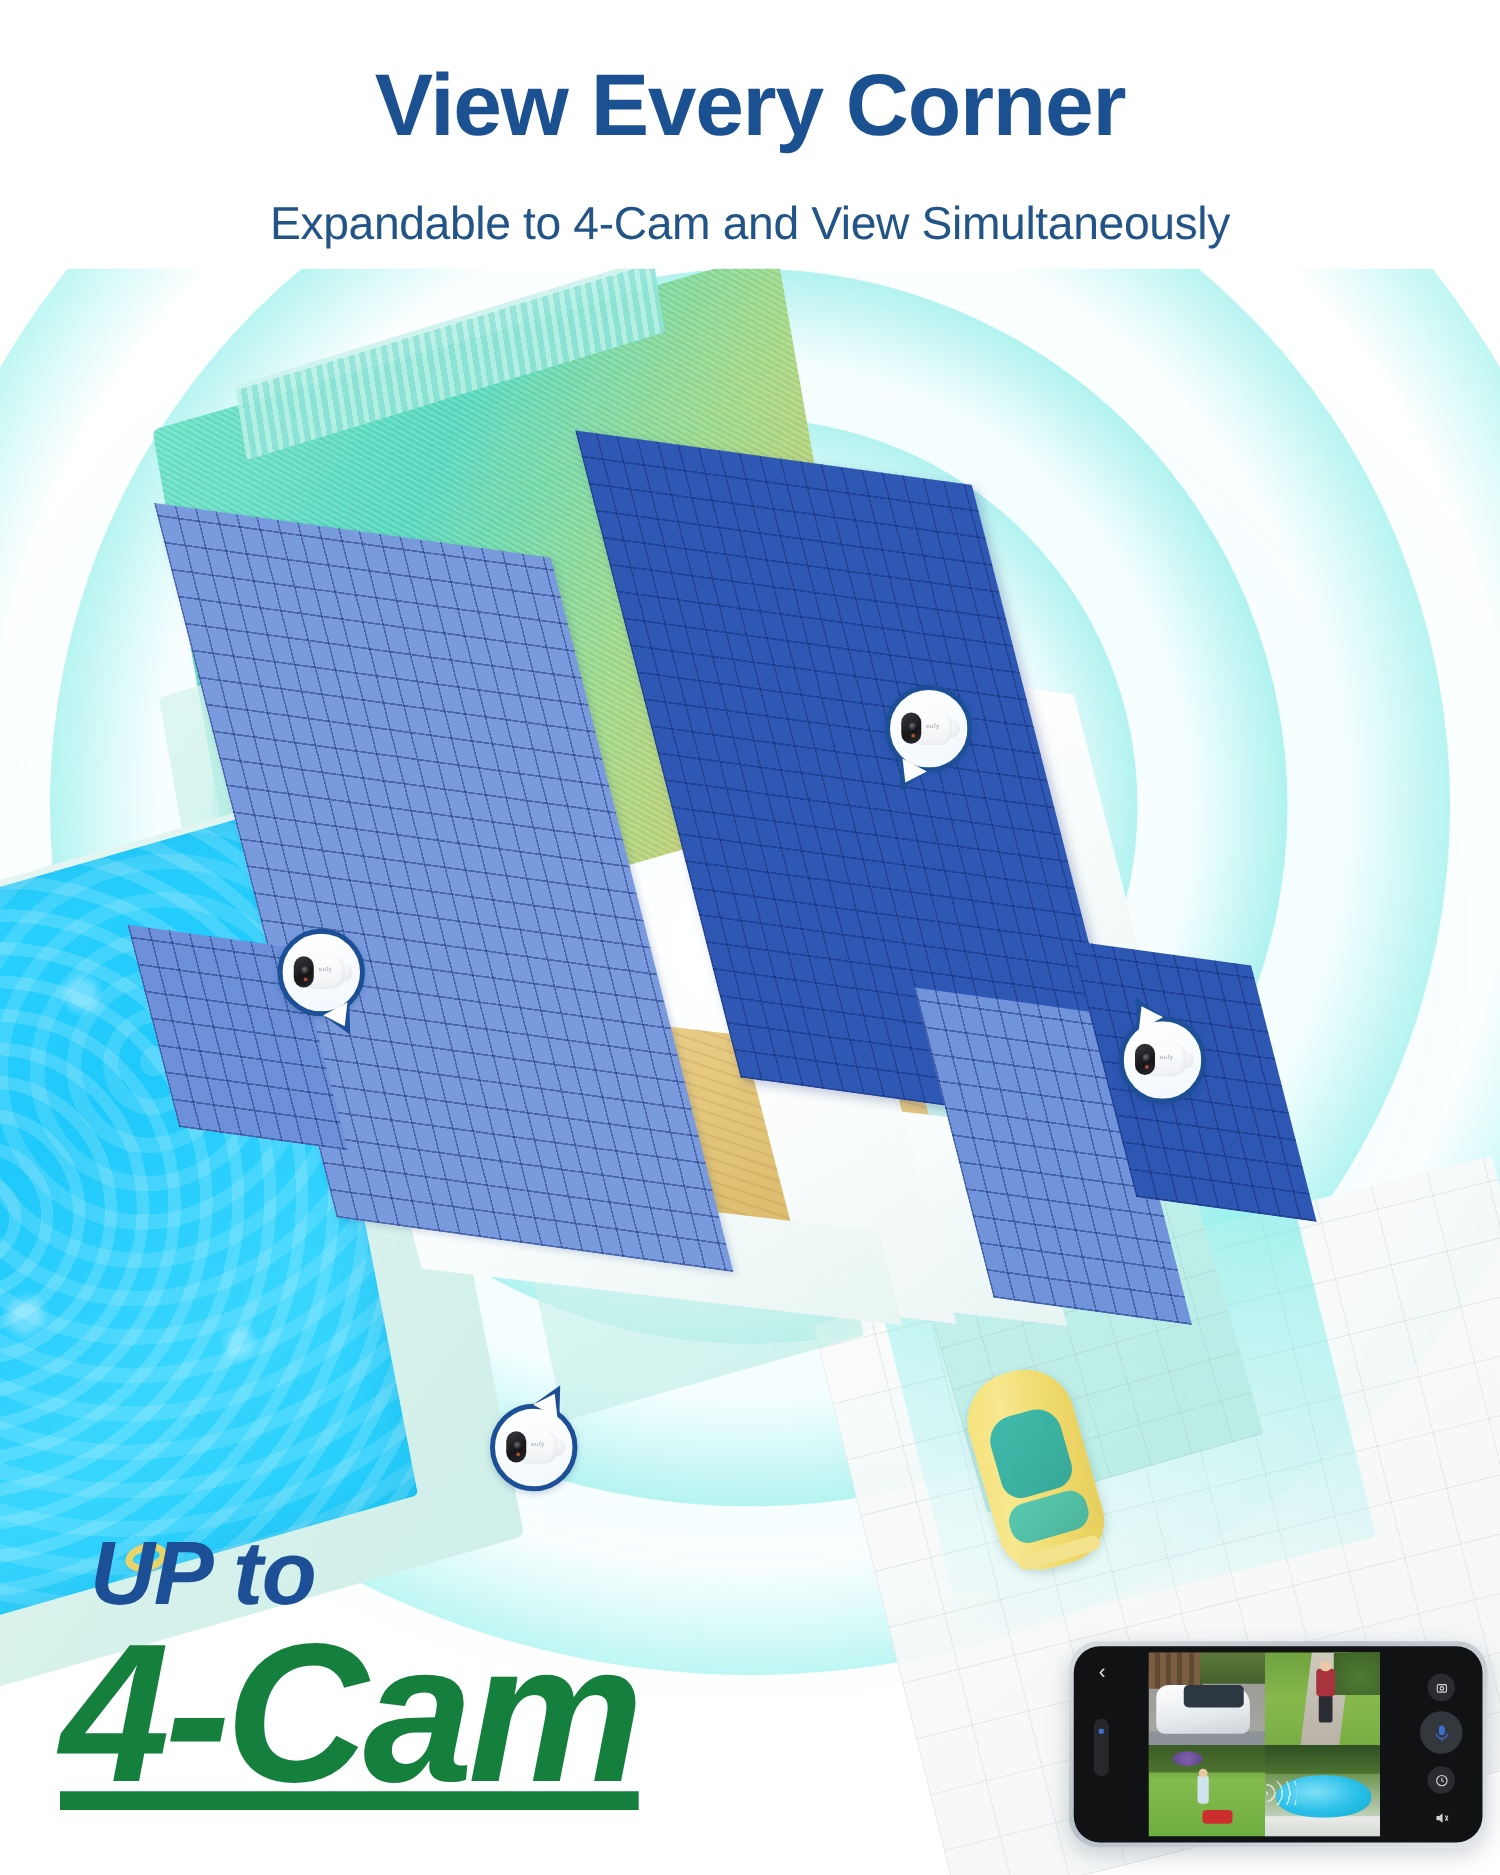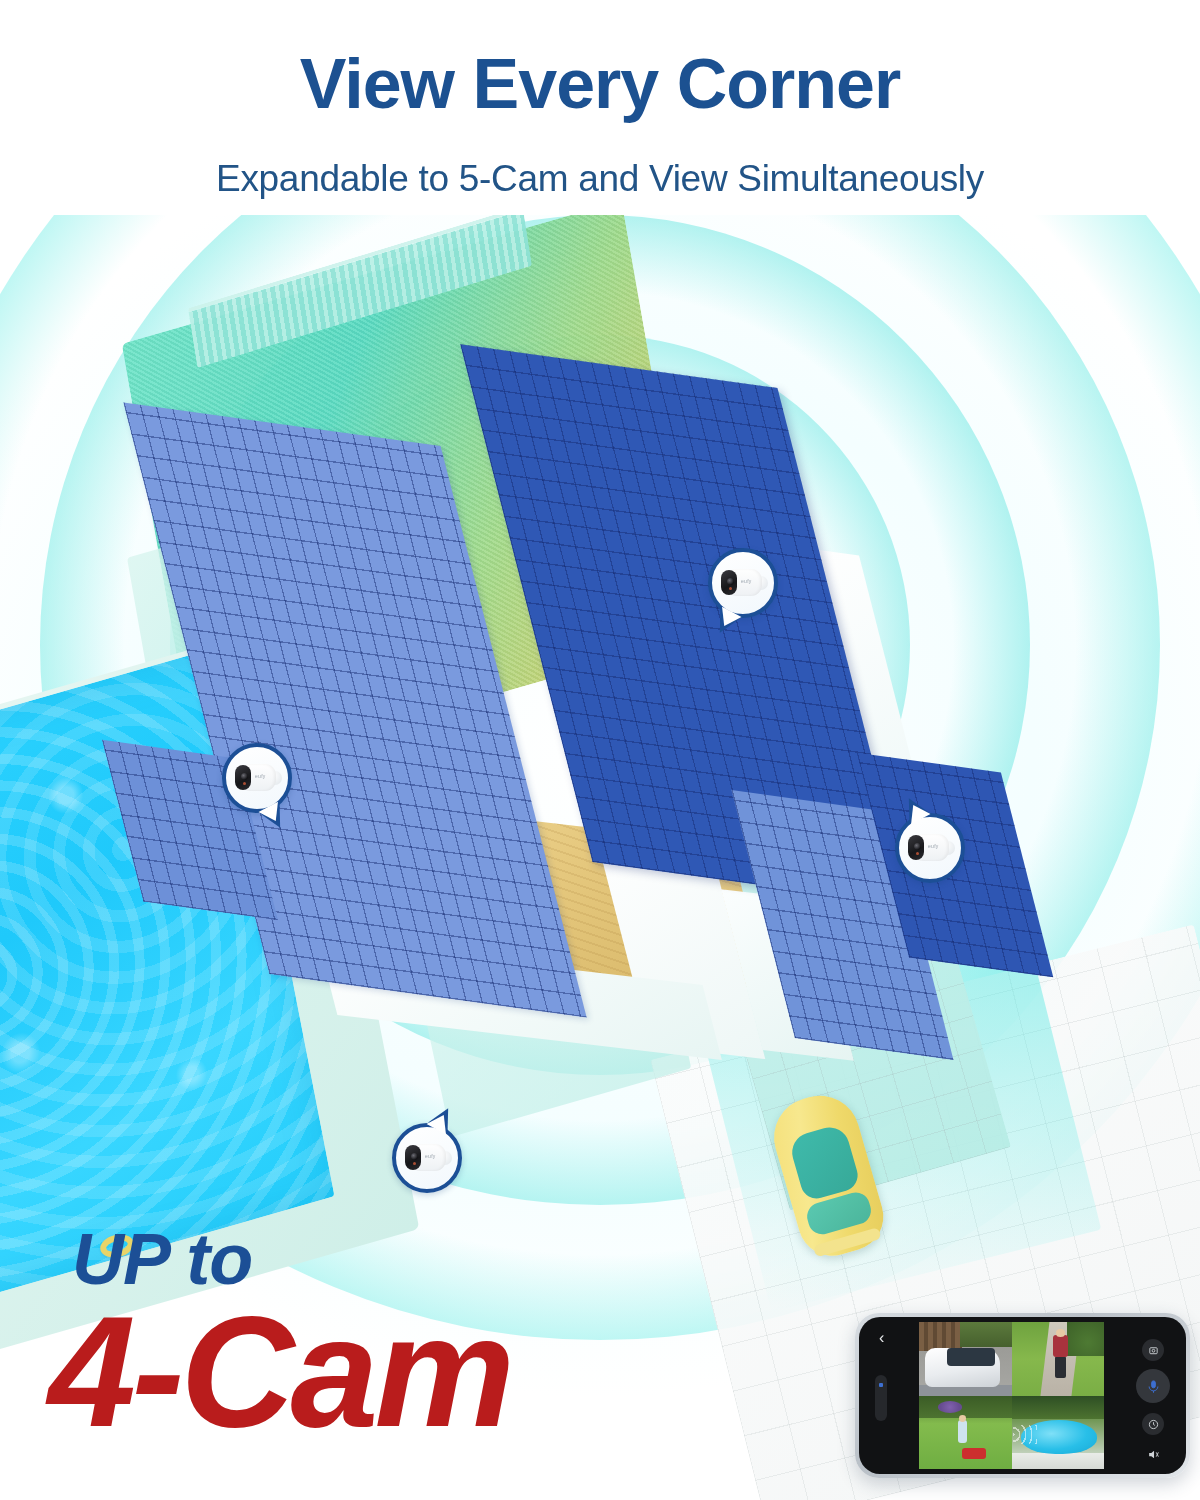--- a/index.html
+++ b/index.html
@@ -403,29 +403,29 @@
   .ctl-4{ top:128px; background:none; right:24px; width:18px; height:18px; }
 
   
   .upto{
     position:absolute; left:72px; top:1218px;
     font-size:72px; font-weight:bold; font-style:italic; color:#1C4F96;
     letter-spacing:-1px;
   }
   .bigcam{
     position:absolute; left:48px; top:1292px;
-    font-size:158px; font-weight:bold; font-style:italic; color:#b91c1c;
-    letter-spacing:-4px; line-height:1;
+    font-size:158px; font-weight:bold; font-style:italic; color:#15803d;
+    letter-spacing:-4px; line-height:1;text-decoration:underline;
   }
 </style>
 </head>
 <body>
 
 <div class="headline">View Every Corner</div>
-<div class="subhead">Expandable to 5-Cam and View Simultaneously</div>
+<div class="subhead">Expandable to 4-Cam and View Simultaneously</div>
 
 <div class="scene">
   <div class="scene-bg"></div>
 
   <div class="ring r1"></div>
   <div class="ring r2"></div>
   <div class="ring r3"></div>
   <div class="ring r4"></div>
 
   <div class="lawn"></div>

